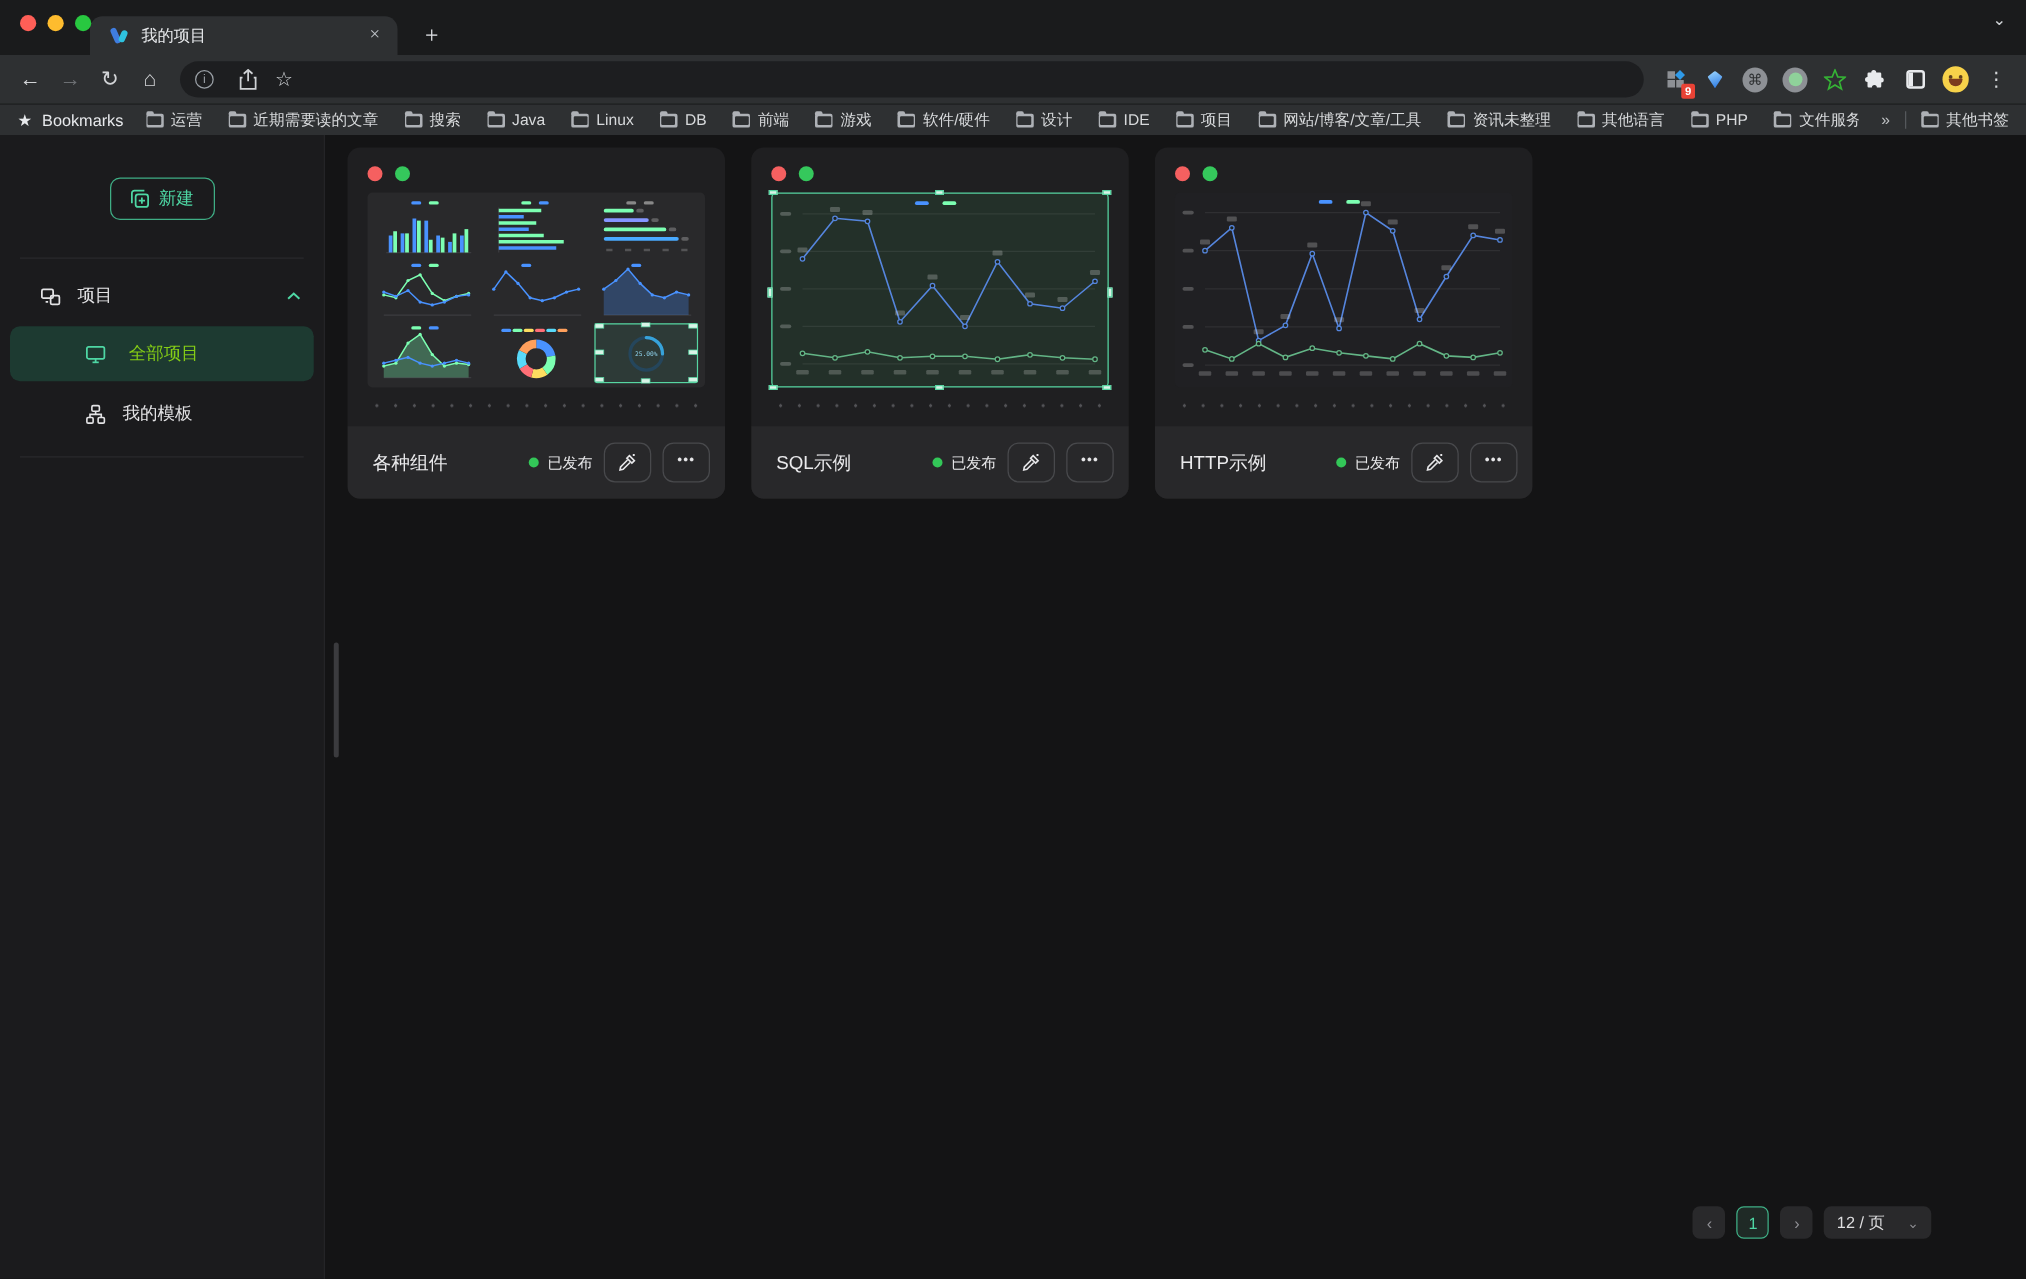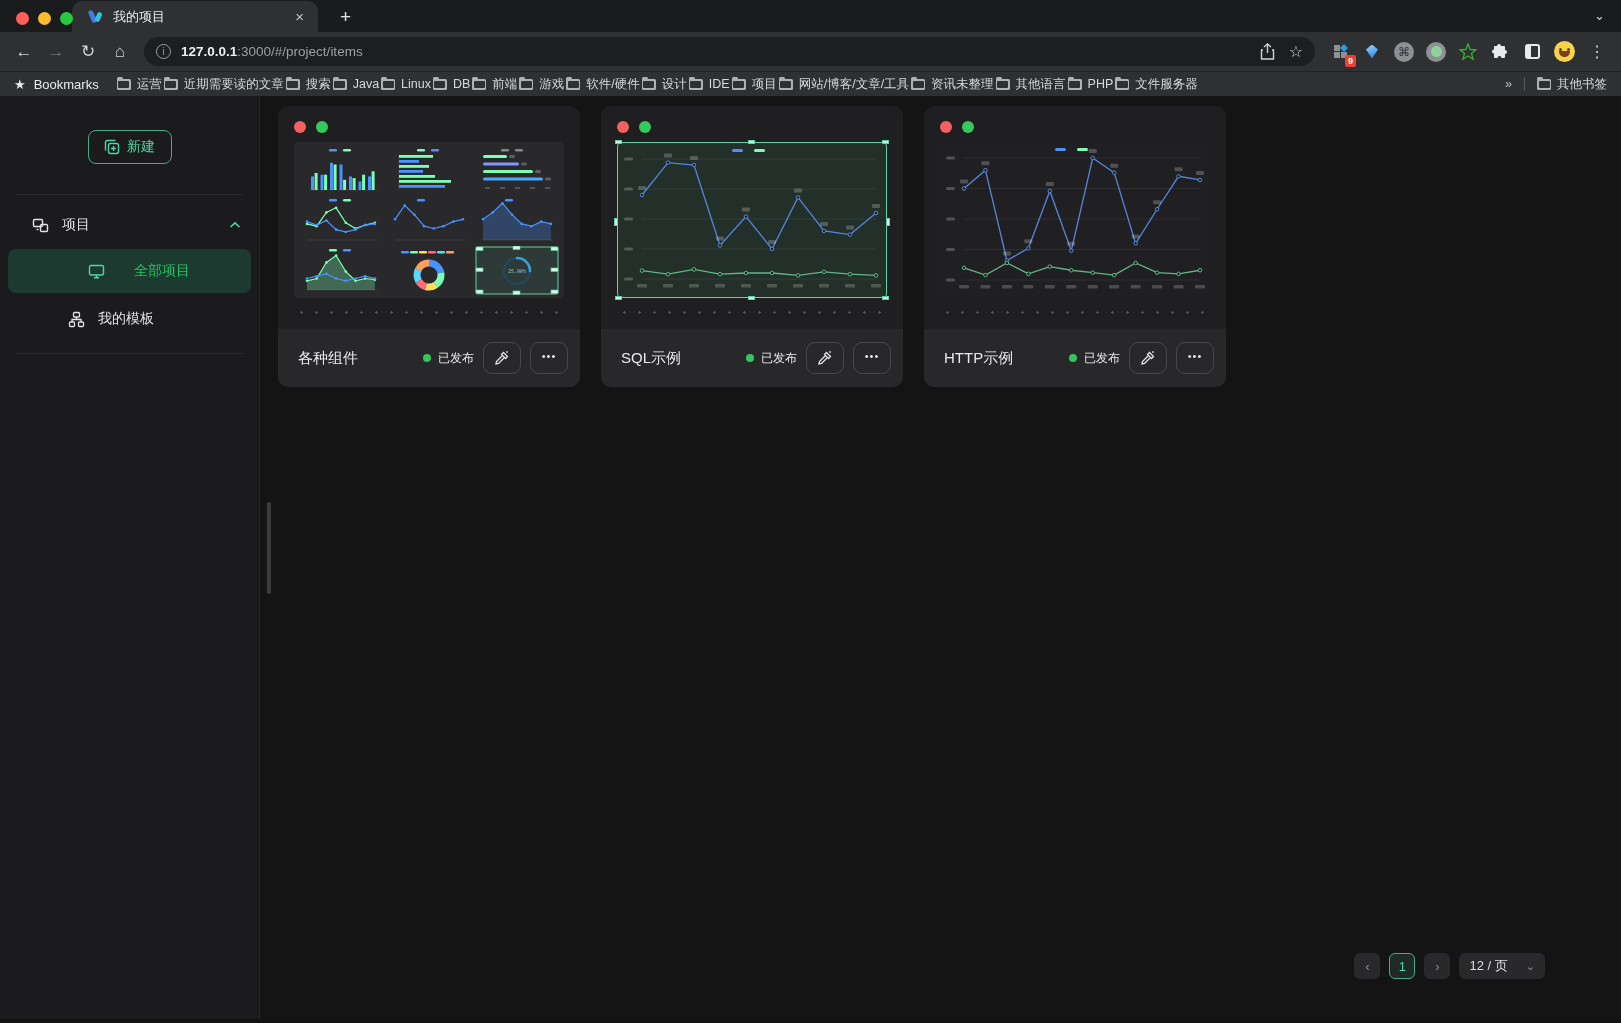--- a/index.html
+++ b/index.html
@@ -1,20 +1,20 @@
 <!DOCTYPE html>
 <html><head>
 <meta charset="utf-8">
 <style>
   * { box-sizing: border-box; margin: 0; padding: 0; }
   html,body { width:1621px; height:1023px; overflow:hidden; background:#131314;
     font-family:"Liberation Sans", sans-serif; -webkit-font-smoothing:antialiased; }
 
   
-  .titlebar { height:32px; background:#1a1b1c; display:flex; align-items:flex-end; position:relative; }
+  .titlebar { height:44px; background:#1a1b1c; display:flex; align-items:flex-end; position:relative;font-family:Liberation Serif, serif; }
   .lights { position:absolute; left:16px; top:12px; display:flex; gap:9px; }
   .light { width:13px; height:13px; border-radius:50%; }
   .light.red{background:#ff5f57}.light.yel{background:#febc2e}.light.grn{background:#28c840}
   .tab { margin-left:72px; width:246px; height:31px; background:#2e3032; border-radius:10px 10px 0 0;
     display:flex; align-items:center; padding:0 10px 0 16px; color:#e8eaed; font-size:13px; }
   .favicon { width:16px; height:16px; position:relative; margin-right:9px; flex:none; }
   .favicon i { position:absolute; width:5px; height:13px; border-radius:2.5px; top:1px; }
   .favicon .f1 { left:2px; background:#3f7de0; transform:rotate(-24deg); }
   .favicon .f2 { left:8px; background:#2ec3e0; transform:rotate(24deg); height:10px; top:3px; }
   .tab-title { flex:1; white-space:nowrap; overflow:hidden; }
@@ -51,39 +51,39 @@
   .emoji { width:21px; height:21px; border-radius:50%; background:#f7d24a; position:relative; }
   .emoji:before { content:""; position:absolute; left:5px; top:7px; width:3px; height:3px; border-radius:50%;
     background:#5d4020; box-shadow:8px 0 0 #5d4020; }
   .emoji:after { content:""; position:absolute; left:5px; top:10px; width:11px; height:6px;
     border-radius:0 0 9px 9px; background:#7c3c1e; }
   .menu3 { color:#d2d4d7; font-size:16px; padding:0 6px; }
 
   .bookmarks { height:25px; background:#2e3032; border-top:1px solid rgba(0,0,0,.28);
     display:flex; align-items:center; padding:0 14px; gap:18px; color:#d7d9db; font-size:12.5px; }
   .bmstar { color:#e8eaed; font-size:13px; display:flex; align-items:center; gap:8px; }
-  .bmlist { display:flex; gap:2px; overflow:hidden; flex:1; white-space:nowrap; }
+  .bmlist { display:flex; gap:21px; overflow:hidden; flex:1; white-space:nowrap; }
   .bmitem { display:flex; align-items:center; gap:6px; flex:none; }
   .folder { width:14px; height:11px; background:#aeb1b6; border-radius:1.5px; position:relative; flex:none; }
   .folder:before { content:""; position:absolute; top:-2px; left:0; width:6px; height:3px; background:#aeb1b6; border-radius:1.5px 1.5px 0 0; }
   .folder:after { content:""; position:absolute; top:2px; left:1.5px; right:1.5px; bottom:1.5px; background:#2e3032; border-radius:1px; }
   .bmright { display:flex; align-items:center; gap:12px; flex:none; }
   .bmsep { width:1px; height:14px; background:#55585c; }
 
   
   .app { display:flex; height:923px; }
   .side { width:260px; background:#1b1b1d; border-right:1px solid #242427; position:relative; flex:none; }
   .newbtn { margin:34px auto 0; display:flex; width:84px; height:34px; align-items:center; justify-content:center;
     gap:7px; border:1px solid #3fae85; border-radius:8px; color:#4ed7a4; font-size:14px; cursor:pointer; }
   .sdiv { border-top:1px solid #2a2a2d; margin:30px 16px 0; }
   .srow { display:flex; align-items:center; height:44px; color:#e3e3e5; font-size:14px; gap:13px; padding:0 18px 0 32px; }
   .srow .spacer { flex:1; }
   .sgroup { color:#7f7f84; font-size:13px; padding:16px 0 6px 48px; }
-  .ssel { margin:2px 8px; height:44px; display:flex; align-items:center; gap:29px; padding-left:80px;
-    background:#1d3a31; border-radius:8px; color:#22c55e; font-size:14px; cursor:pointer; }
+  .ssel { margin:2px 8px; height:44px; display:flex; align-items:center; gap:18px; padding-left:60px;
+    background:#1d3a31; border-radius:8px; color:#84cc16; font-size:14px; cursor:pointer; }
   .srow2 { display:flex; align-items:center; height:44px; color:#e3e3e5; font-size:14px; gap:13px; padding-left:60px; margin:4px 8px 0; cursor:pointer; }
   .sbottom { position:absolute; left:0; right:0; bottom:0; border-top:1px solid #2a2a2d;
     display:flex; gap:16px; padding:13px 10px 14px; }
   .sbtn { background:#28282a; border-radius:6px; height:36px; display:flex; align-items:center; gap:8px;
     padding:0 16px; color:#dfdfe1; font-size:13px; cursor:pointer; }
   .icn { flex:none; display:flex; align-items:center; justify-content:center; }
 
   .main { flex:1; background:#141415; position:relative; }
   .mhead { display:flex; align-items:center; padding:18px 28px 10px; }
   .mtitle { color:#fd2c12; font-size:30px; font-weight:500; letter-spacing:1px; }
@@ -149,21 +149,20 @@
   <span class="tabsearch">⌄</span>
 </div>
 
 <div class="toolbar">
   <span class="navbtn">←</span>
   <span class="navbtn disabled">→</span>
   <span class="navbtn">↻</span>
   <span class="navbtn">⌂</span>
   <div class="urlbar">
     <i class="info-icon">i</i>
-    <div class="url"><b>127.0.0.1</b><span>:3000/#/project/items</span></div>
     <div class="urlicons">
       <svg width="15" height="17" viewBox="0 0 15 17">
           <g stroke="#cfd2d5" stroke-width="1.4" fill="none">
             <path d="M7.5 1v9"></path>
             <path d="M4 4l3.5-3L11 4"></path>
             <path d="M3 7H1.5v9h12V7H12"></path>
           </g>
         </svg>
       <span style="font-size:16px">☆</span>
     </div>

